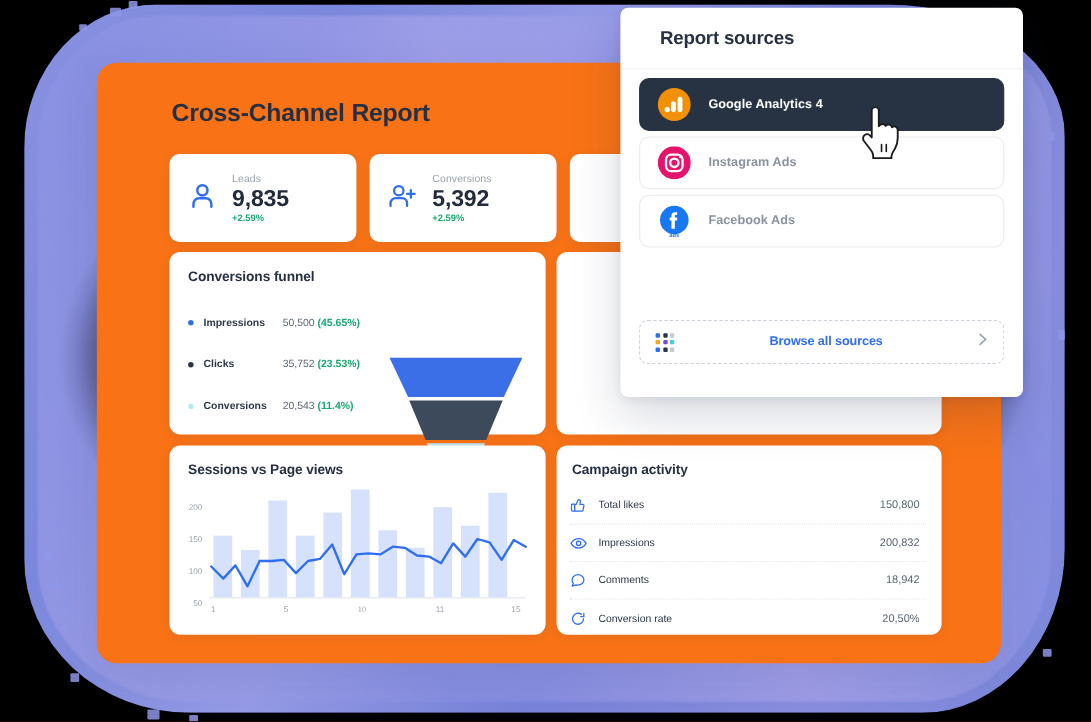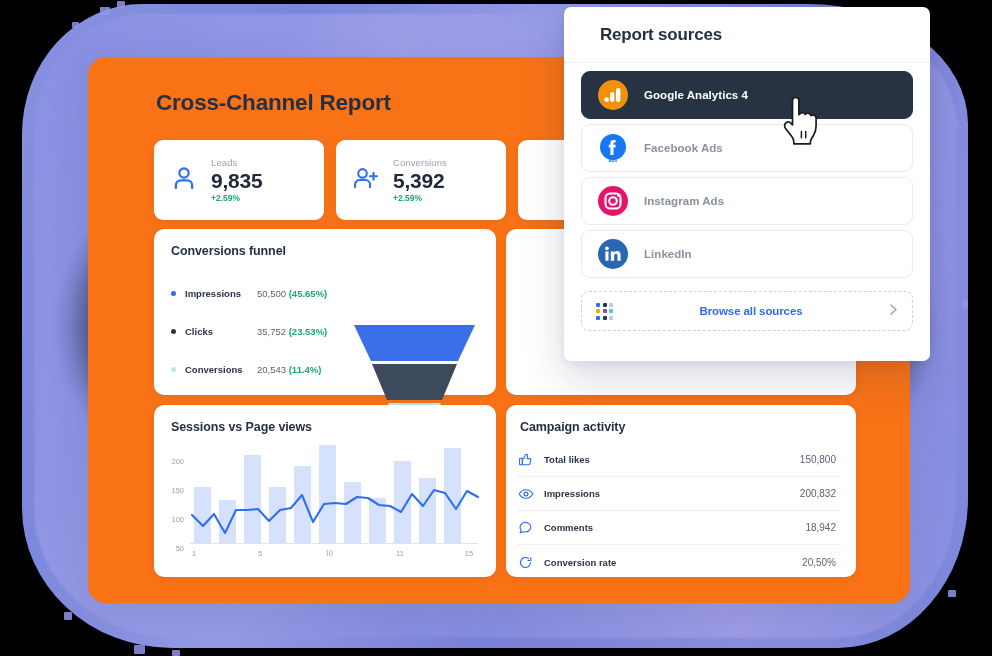--- a/index.html
+++ b/index.html
@@ -201,21 +201,21 @@
   
   .ca-list { position: absolute; left: 12px; top: 38px; right: 14px; }
   .ca-row {
     display: flex;
     align-items: center;
     height: 34px;
     border-bottom: 1px dotted #e3e7ee;
   }
   .ca-row:last-child { border-bottom: none; }
   .ca-icon { width: 26px; flex: none; color: #2f6df2; display: flex; align-items: center; }
-  .ca-name { font-size: 9.5px; font-weight: bold; color: #2c3547; flex: 1; }
+  .ca-name { font-size: 9.5px; font-weight: normal; color: #2c3547; flex: 1; }
   .ca-val { font-size: 10px; color: #5c6574; text-align: left; padding-right: 6px; }
 
   
   .popup {
     position: absolute;
     left: 564px;
     top: 7px;
     width: 366px;
     height: 354px;
     background: #ffffff;
@@ -496,51 +496,40 @@
             <rect x="12" y="12" width="4.4" height="10" rx="2.2" fill="#ffffff"></rect>
             <circle cx="8.6" cy="19.6" r="2.4" fill="#ffffff"></circle>
           </svg>
         </span>
         <span class="src-label">Google Analytics 4</span>
       </div>
 
       <div class="src-item">
         <span class="src-logo">
           <svg width="30" height="30" viewBox="0 0 30 30">
-            <circle cx="15" cy="14" r="13" fill="#1877f2"></circle>
-            <path d="M17.6 14.4h-2.1V22h-3.1v-7.6h-1.6v-2.6h1.6v-1.7c0-2 .85-3.2 3.2-3.2h2v2.6h-1.3c-.75 0-.8.28-.8.8v1.5h2.1z" fill="#ffffff"></path>
-            <text x="15" y="29.3" font-family="Liberation Sans, sans-serif" font-size="5.2" fill="#1877f2" text-anchor="middle" font-weight="bold">ads</text>
-          </svg>
-        </span>
-        <span class="src-label">Facebook Ads</span>
-      </div>
-
-      <div class="src-item">
-        <span class="src-logo">
-          <svg width="30" height="30" viewBox="0 0 30 30">
             <circle cx="15" cy="15" r="15" fill="#e6136c"></circle>
             <rect x="7.5" y="7.5" width="15" height="15" rx="4.6" fill="none" stroke="#ffffff" stroke-width="2.1"></rect>
             <circle cx="15" cy="15" r="3.8" fill="none" stroke="#ffffff" stroke-width="2.1"></circle>
             <circle cx="20.4" cy="9.7" r="1.25" fill="#ffffff"></circle>
           </svg>
         </span>
         <span class="src-label">Instagram Ads</span>
       </div>
 
       <div class="src-item">
         <span class="src-logo">
           <svg width="30" height="30" viewBox="0 0 30 30">
-            <circle cx="15" cy="15" r="15" fill="#2967b0"></circle>
-            <rect x="7.4" y="12.4" width="3.1" height="9.3" fill="#ffffff"></rect>
-            <circle cx="8.95" cy="9.3" r="1.85" fill="#ffffff"></circle>
-            <path d="M12.8 12.4h3v1.3c.55-.95 1.7-1.6 3.1-1.6 2.4 0 3.7 1.5 3.7 4.2v5.4h-3.1v-4.8c0-1.3-.5-2.1-1.6-2.1-1 0-1.7.7-1.7 2.1v4.8h-3.4z" fill="#ffffff"></path>
+            <circle cx="15" cy="14" r="13" fill="#1877f2"></circle>
+            <path d="M17.6 14.4h-2.1V22h-3.1v-7.6h-1.6v-2.6h1.6v-1.7c0-2 .85-3.2 3.2-3.2h2v2.6h-1.3c-.75 0-.8.28-.8.8v1.5h2.1z" fill="#ffffff"></path>
+            <text x="15" y="29.3" font-family="Liberation Sans, sans-serif" font-size="5.2" fill="#1877f2" text-anchor="middle" font-weight="bold">ads</text>
           </svg>
         </span>
-        <span class="src-label">LinkedIn</span>
-      </div>
+        <span class="src-label">Facebook Ads</span>
+      </div>
+
 
     </div>
 
     <div class="browse-row">
       <span class="grid-dots">
         <i style="background:#2f6df2;"></i>
           <i style="background:#2c3547;"></i>
           <i style="background:#c4cad4;"></i>
         <i style="background:#f0a818;"></i>
           <i style="background:#7b4fd4;"></i>

